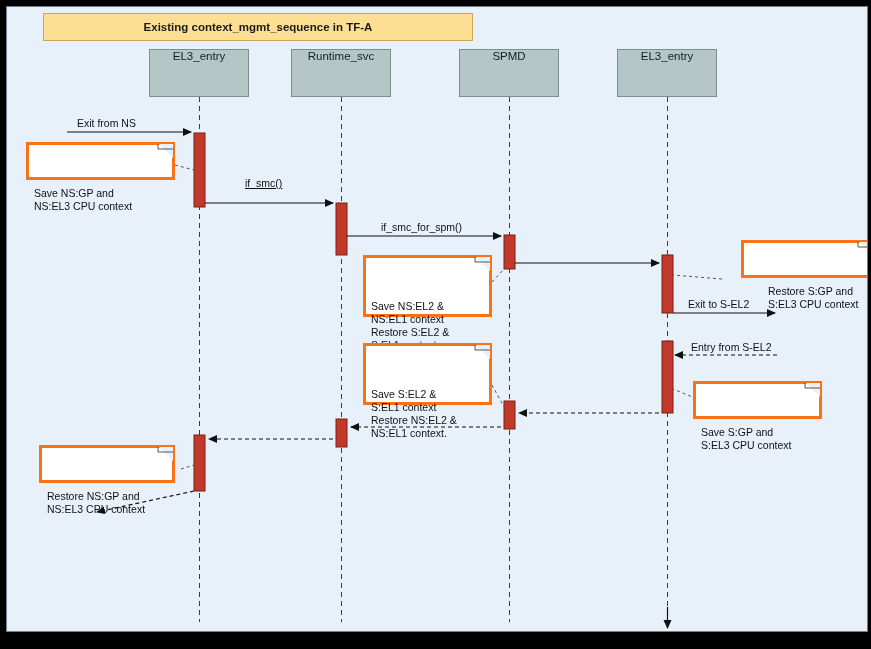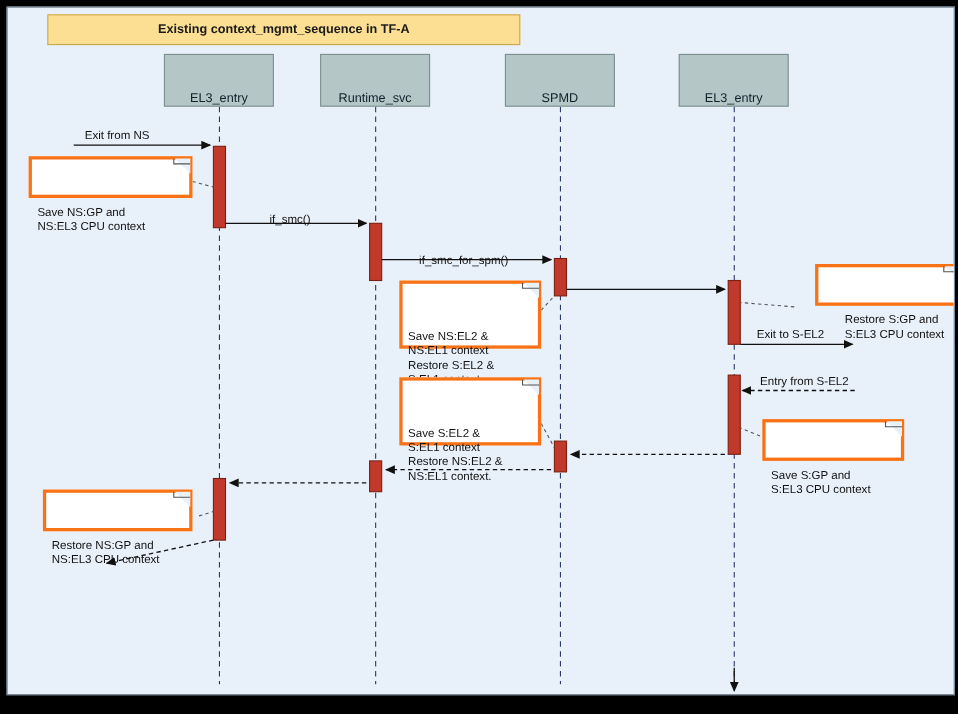--- a/index.html
+++ b/index.html
@@ -54,21 +54,21 @@
     color: #1a1a1a;
   }
   .lifeline-box {
     position: absolute;
     width: 100px;
     height: 48px;
     background: #b5c6c7;
     border: 1px solid #7d8f90;
     box-sizing: border-box;
     display: flex;
-    align-items: flex-end;
+    align-items: flex-start;
     justify-content: center;
     font-size: 11.5px;
     color: #11202a;
   }
   .note {
     position: absolute;
     background: #ffffff;
     border: 3px solid #f97316;
     box-sizing: border-box;
     font-size: 10.5px;
@@ -172,22 +172,22 @@
       <span>SPMD</span>
     </div>
     <div class="lifeline-box" style="left:284px; top:42px;">
       <span>Runtime_svc</span>
     </div>
     <div class="lifeline-box" style="left:610px; top:42px;">
       <span>EL3_entry</span>
     </div>
 
     <div class="msg-label" style="left:70px; top:110px;">Exit from NS</div>
-    <div class="msg-label" style="left:238px; top:187px;">if_smc()</div>
-    <div class="msg-label" style="left:374px; top:224px;">if_smc_for_spm()</div>
+    <div class="msg-label" style="left:238px; top:170px;text-decoration:underline;">if_smc()</div>
+    <div class="msg-label" style="left:374px; top:214px;">if_smc_for_spm()</div>
     <div class="msg-label" style="left:681px; top:291px;">Exit to S-EL2</div>
     <div class="msg-label" style="left:684px; top:334px;">Entry from S-EL2</div>
 
     <div class="note" style="left:19px; top:135px; width:149px; height:38px;">
       <div class="fold"></div>
       <svg class="foldline" viewBox="0 0 20 20">
           <path d="M5,0 L5,5 L20,5" stroke="#555555" fill="none" stroke-width="1"></path>
         </svg>
       <span>Save NS:GP and
 NS:EL3 CPU context</span>

